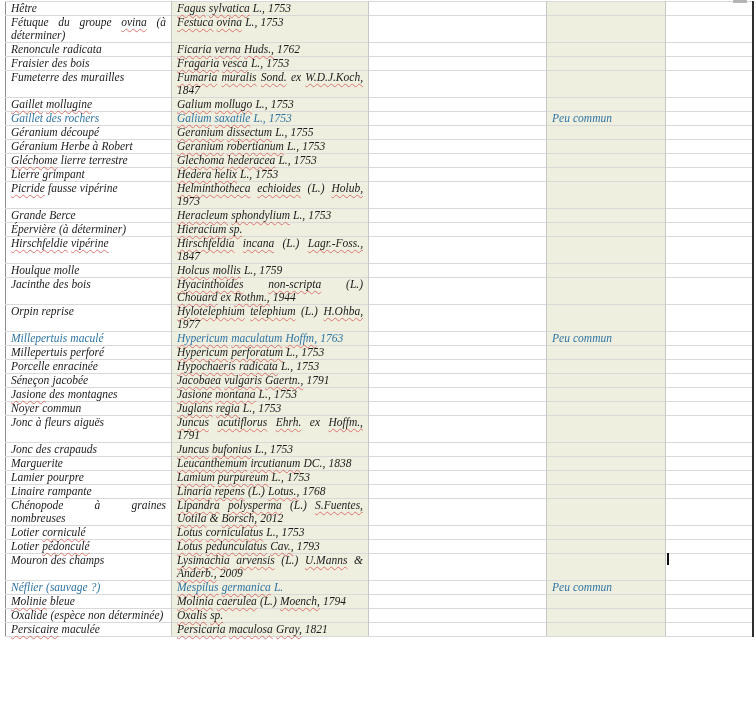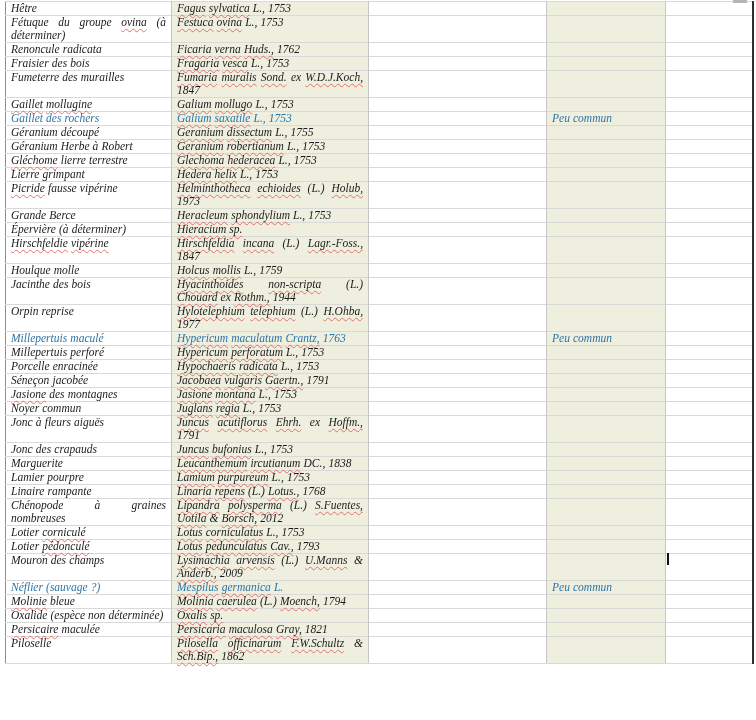--- a/index.html
+++ b/index.html
@@ -159,21 +159,21 @@
         </tr>
         <tr>
           <td class="c1"><span>Orpin</span> <span>reprise</span></td>
           <td class="c2"><span class="sq">Hylotelephium</span> <span class="sq">telephium</span> <span>(L.)</span> <span class="sq">H.Ohba,</span> <span>1977</span></td>
           <td class="c3"></td>
           <td class="c4"></td>
           <td class="c5"></td>
         </tr>
         <tr>
           <td class="c1 link"><span>Millepertuis</span> <span>maculé</span></td>
-          <td class="c2 link"><span class="sq">Hypericum</span> <span class="sq">maculatum</span> <span class="sq">Crantz,</span> <span>1763</span></td>
+          <td class="c2 link"><span class="sq">Hypericum</span> <span class="sq">maculatum</span> <span class="sq">Hoffm,</span> <span>1763</span></td>
           <td class="c3"></td>
           <td class="c4"><span class="note link">Peu commun</span></td>
           <td class="c5"></td>
         </tr>
         <tr>
           <td class="c1"><span>Millepertuis</span> <span>perforé</span></td>
           <td class="c2"><span class="sq">Hypericum</span> <span class="sq">perforatum</span> <span>L.,</span> <span>1753</span></td>
           <td class="c3"></td>
           <td class="c4"></td>
           <td class="c5"></td>
@@ -286,27 +286,20 @@
         <tr>
           <td class="c1"><span>Oxalide</span> <span>(espèce</span> <span>non</span> <span>déterminée)</span></td>
           <td class="c2"><span class="sq">Oxalis</span> <span class="sq">sp.</span></td>
           <td class="c3"></td>
           <td class="c4"></td>
           <td class="c5"></td>
         </tr>
         <tr>
           <td class="c1"><span class="sq">Persicaire</span> <span>maculée</span></td>
           <td class="c2"><span class="sq">Persicaria</span> <span class="sq">maculosa</span> <span class="sq">Gray,</span> <span>1821</span></td>
-          <td class="c3"></td>
-          <td class="c4"></td>
-          <td class="c5"></td>
-        </tr>
-        <tr>
-          <td class="c1"><span>Piloselle</span></td>
-          <td class="c2"><span class="sq">Pilosella</span> <span class="sq">officinarum</span> <span class="sq">F.W.Schultz</span> <span>&amp;</span> <span class="sq">Sch.Bip.,</span> <span>1862</span></td>
           <td class="c3"></td>
           <td class="c4"></td>
           <td class="c5"></td>
         </tr>
       </tbody>
   </table>
   <div id="caret" style="left: 667px; top: 553px; height: 12px;"></div>
   <div id="sb" style="left: 733px; top: 0px; width: 14px; height: 3px;"></div>
 </div>
 

